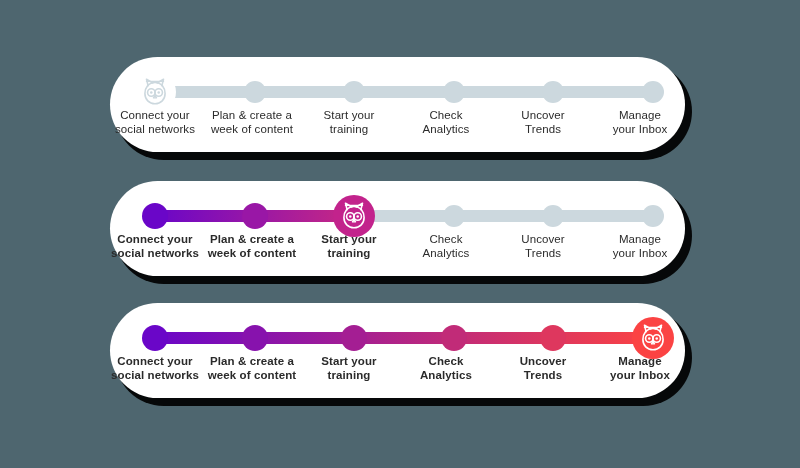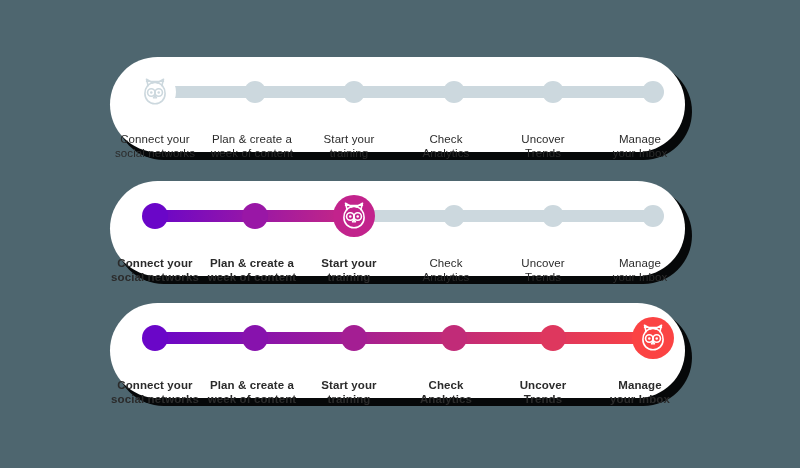--- a/index.html
+++ b/index.html
@@ -95,21 +95,20 @@
   }
   .owl-node svg { display: block; }
 
   
   .labels {
     position: absolute;
     left: 20px;
     right: 8px;
     top: 52px;
     height: 34px;
-    margin-top: 24px;
   }
   .label {
     position: absolute;
     top: 0;
     transform: translateX(-50%);
     width: 108px;
     text-align: center;
     font-size: 11.5px;
     line-height: 13.5px;
     color: #2b2b2b;

